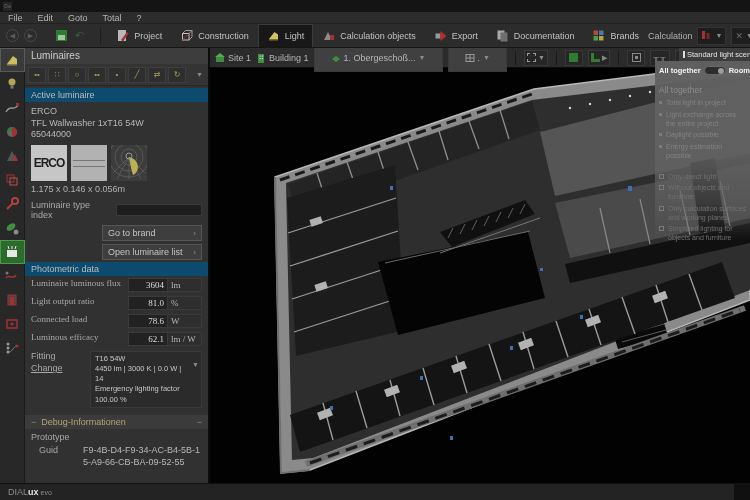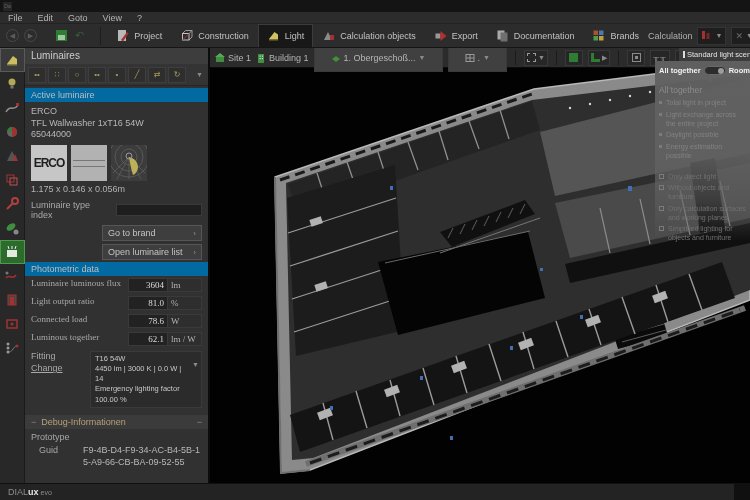--- a/index.html
+++ b/index.html
@@ -29,21 +29,21 @@
   .iconbar{width:25px;background:#282828;display:flex;flex-direction:column;align-items:center;border-right:1px solid #1a1a1a;}
   .tool-cell{width:25px;height:24px;display:flex;align-items:center;justify-content:center;}
   .tool-cell.active{background:#3a3a3a;box-shadow:inset 0 0 0 1px #5a5a5a;}
   .tool-cell.active-green{background:#2c6b2c;box-shadow:inset 0 0 0 1px #4e9a4e;}
   
   .left-panel{width:185px;background:#313131;border-right:2px solid #0c0c0c;font-size:9px;color:#a8a8a8;display:flex;flex-direction:column;overflow:hidden;}
   .panel-title{height:16px;background:#3d3d3d;color:#cccccc;font-size:10px;line-height:16px;padding:0 6px;flex:none;}
   .arr-toolbar{height:22px;background:#343434;display:flex;align-items:center;gap:2px;padding:0 3px;border-bottom:1px solid #262626;flex:none;}
   .arr-icon{width:18px;height:16px;background:#2e2e2e;border:1px solid #3e3e3e;color:#a89a55;font-size:8px;display:flex;align-items:center;justify-content:center;}
   .arr-dd{margin-left:auto;color:#888;font-size:7px;padding-right:2px;}
-  .section-hdr{height:14px;background:#0369a1;color:#bcbcbc;line-height:14px;padding:0 6px;margin-top:2px;flex:none;}
+  .section-hdr{height:14px;background:#0c4a6e;color:#bcbcbc;line-height:14px;padding:0 6px;margin-top:2px;flex:none;}
   .lum-info{padding:4px 6px 2px;color:#b8b8b8;line-height:1.3;}
   .thumbs{display:flex;gap:4px;padding:2px 6px 0;}
   .thumb{width:36px;height:36px;flex:none;}
   .thumb-logo{background:#c6c6c6;color:#1e1e1e;font-weight:bold;font-size:12px;display:flex;align-items:center;justify-content:center;letter-spacing:-1px;}
   .thumb-photo{background:#b2b2b2;position:relative;}
   .thumb-photo::after{content:"";position:absolute;left:2px;right:2px;top:15px;height:5px;border-top:1px solid #777;border-bottom:1px solid #777;}
   .dim-text{padding:3px 6px 4px;color:#b2b2b2;}
   .field-row{display:flex;align-items:center;padding:2px 6px;gap:4px;}
   .field-row label{flex:1;}
   .field-input{width:86px;height:12px;background:#1e1e1e;border:1px solid #3a3a3a;color:#ddd;font-size:8px;padding:0 2px;}
@@ -110,21 +110,21 @@
 <div id="app">
 
   <div class="titlebar">
     <div class="app-icon">Da</div>
   </div>
 
   <div class="menubar">
     <span class="menu-item">File</span>
     <span class="menu-item">Edit</span>
     <span class="menu-item">Goto</span>
-    <span class="menu-item">View</span>
+    <span class="menu-item">Total</span>
     <span class="menu-item">?</span>
   </div>
 
   <div class="toolbar">
     <div class="nav-circle">◀</div>
     <div class="nav-circle">▶</div>
     <div class="save-ic"></div>
     <div class="undo-ic">↶</div>
     <div class="tb-sep"></div>
 
@@ -351,21 +351,21 @@
         <span class="lbl">Light output ratio</span>
         <span class="val-box">81.0</span>
         <span class="unit-box">%</span>
       </div>
       <div class="pm-row">
         <span class="lbl">Connected load</span>
         <span class="val-box">78.6</span>
         <span class="unit-box">W</span>
       </div>
       <div class="pm-row">
-        <span class="lbl">Luminous together</span>
+        <span class="lbl">Luminous efficacy</span>
         <span class="val-box">62.1</span>
         <span class="unit-box">lm / W</span>
       </div>
 
       <div class="fitting-row">
         <div class="fit-left">
           <div>Fitting</div>
           <span class="change-link">Change</span>
         </div>
         <div class="fitting-box">

